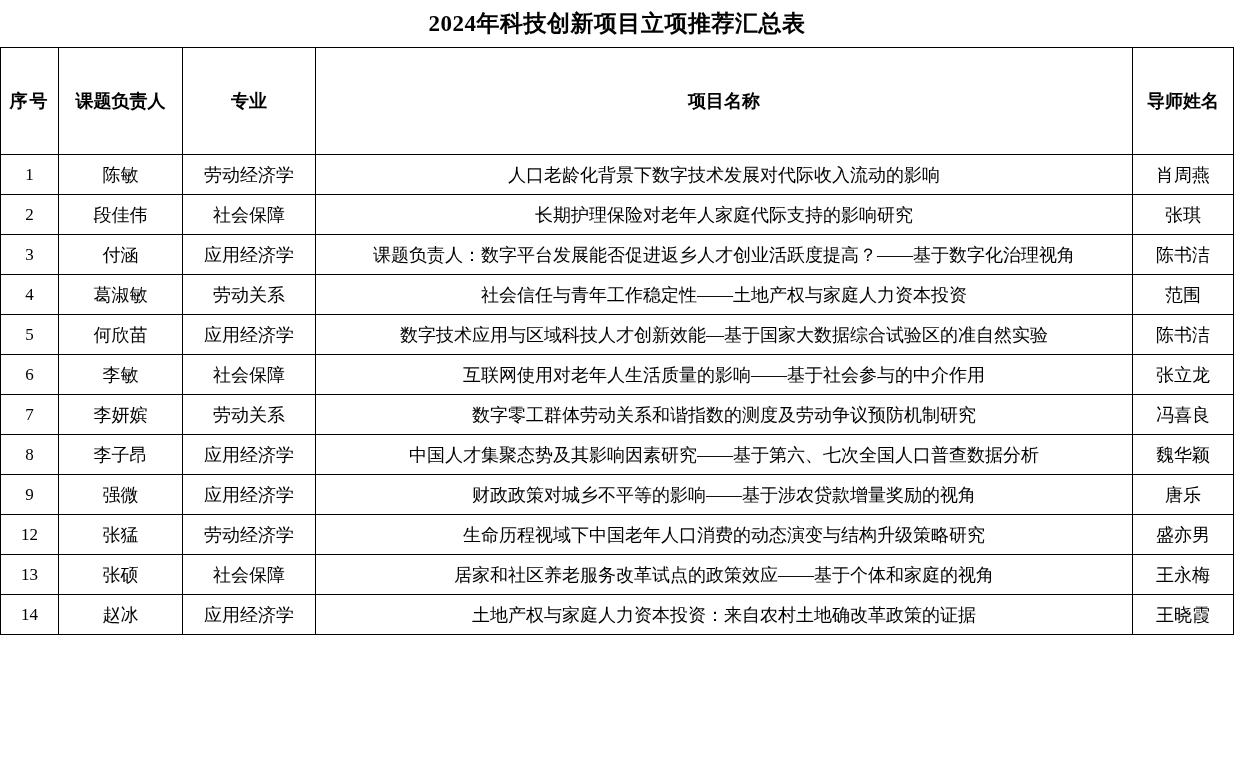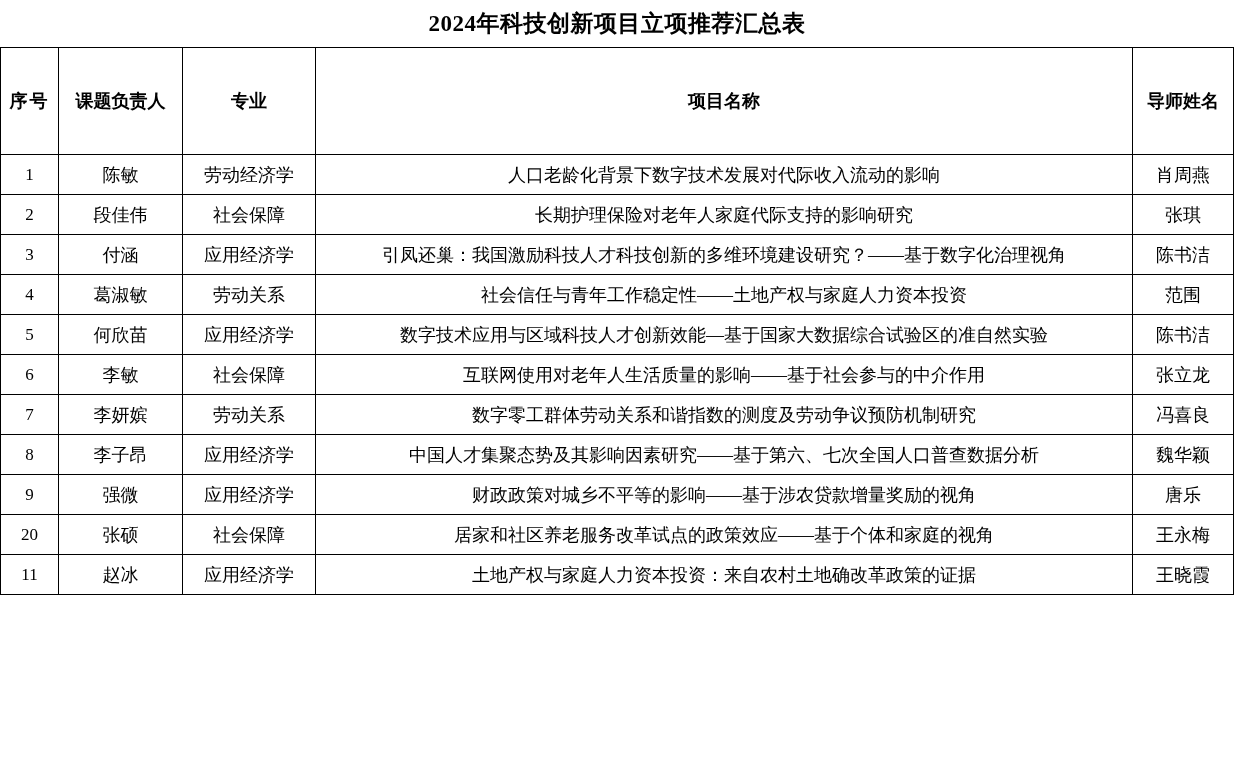--- a/index.html
+++ b/index.html
@@ -99,21 +99,21 @@
           <td class="cell-no">2</td>
           <td class="cell-leader">段佳伟</td>
           <td class="cell-major">社会保障</td>
           <td class="cell-project">长期护理保险对老年人家庭代际支持的影响研究</td>
           <td class="cell-superv">张琪</td>
         </tr>
         <tr>
           <td class="cell-no">3</td>
           <td class="cell-leader">付涵</td>
           <td class="cell-major">应用经济学</td>
-          <td class="cell-project">引凤还巢：我国激励科技人才科技创新的多维环境建设研究？——基于数字化治理视角</td>
+          <td class="cell-project">课题负责人：数字平台发展能否促进返乡人才创业活跃度提高？——基于数字化治理视角</td>
           <td class="cell-superv">陈书洁</td>
         </tr>
         <tr>
           <td class="cell-no">4</td>
           <td class="cell-leader">葛淑敏</td>
           <td class="cell-major">劳动关系</td>
           <td class="cell-project">社会信任与青年工作稳定性——土地产权与家庭人力资本投资</td>
           <td class="cell-superv">范围</td>
         </tr>
         <tr>
@@ -145,28 +145,35 @@
           <td class="cell-superv">魏华颖</td>
         </tr>
         <tr>
           <td class="cell-no">9</td>
           <td class="cell-leader">强微</td>
           <td class="cell-major">应用经济学</td>
           <td class="cell-project">财政政策对城乡不平等的影响——基于涉农贷款增量奖励的视角</td>
           <td class="cell-superv">唐乐</td>
         </tr>
         <tr>
-          <td class="cell-no">20</td>
+          <td class="cell-no">12</td>
+          <td class="cell-leader">张猛</td>
+          <td class="cell-major">劳动经济学</td>
+          <td class="cell-project">生命历程视域下中国老年人口消费的动态演变与结构升级策略研究</td>
+          <td class="cell-superv">盛亦男</td>
+        </tr>
+        <tr>
+          <td class="cell-no">13</td>
           <td class="cell-leader">张硕</td>
           <td class="cell-major">社会保障</td>
           <td class="cell-project">居家和社区养老服务改革试点的政策效应——基于个体和家庭的视角</td>
           <td class="cell-superv">王永梅</td>
         </tr>
         <tr>
-          <td class="cell-no">11</td>
+          <td class="cell-no">14</td>
           <td class="cell-leader">赵冰</td>
           <td class="cell-major">应用经济学</td>
           <td class="cell-project">土地产权与家庭人力资本投资：来自农村土地确改革政策的证据</td>
           <td class="cell-superv">王晓霞</td>
         </tr>
       </tbody>
   </table>
 
 </div>
 

